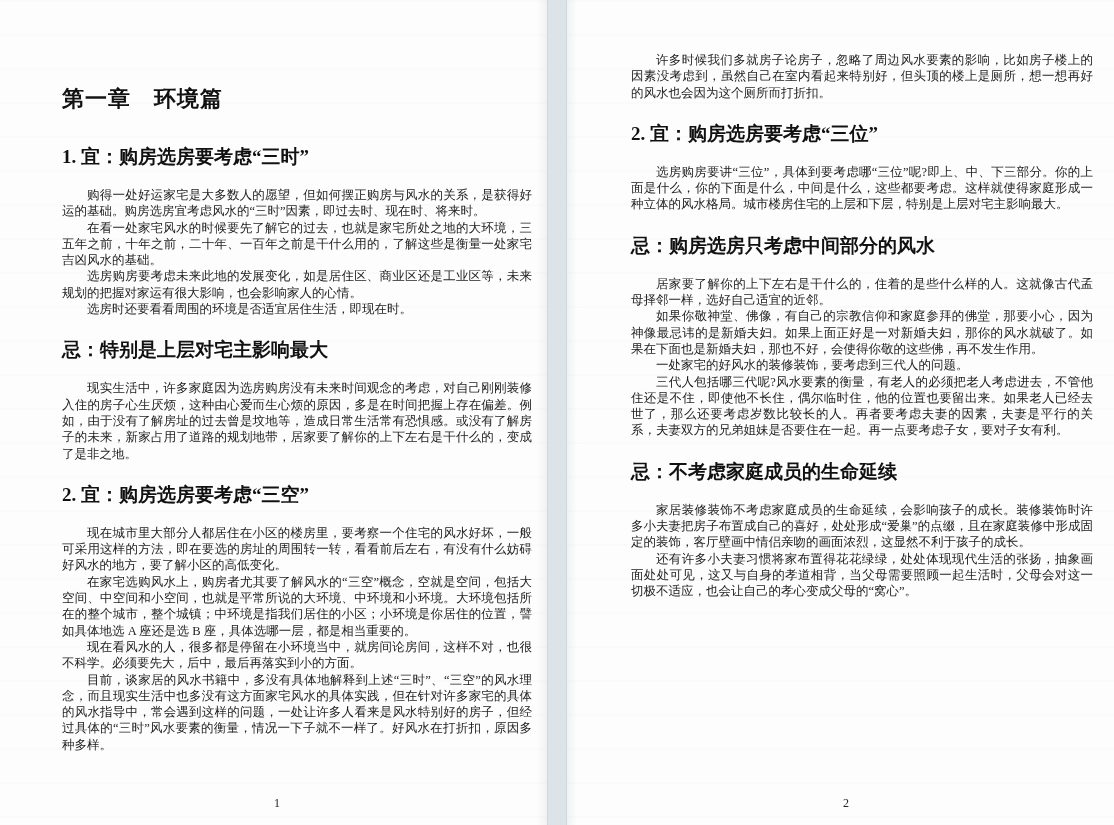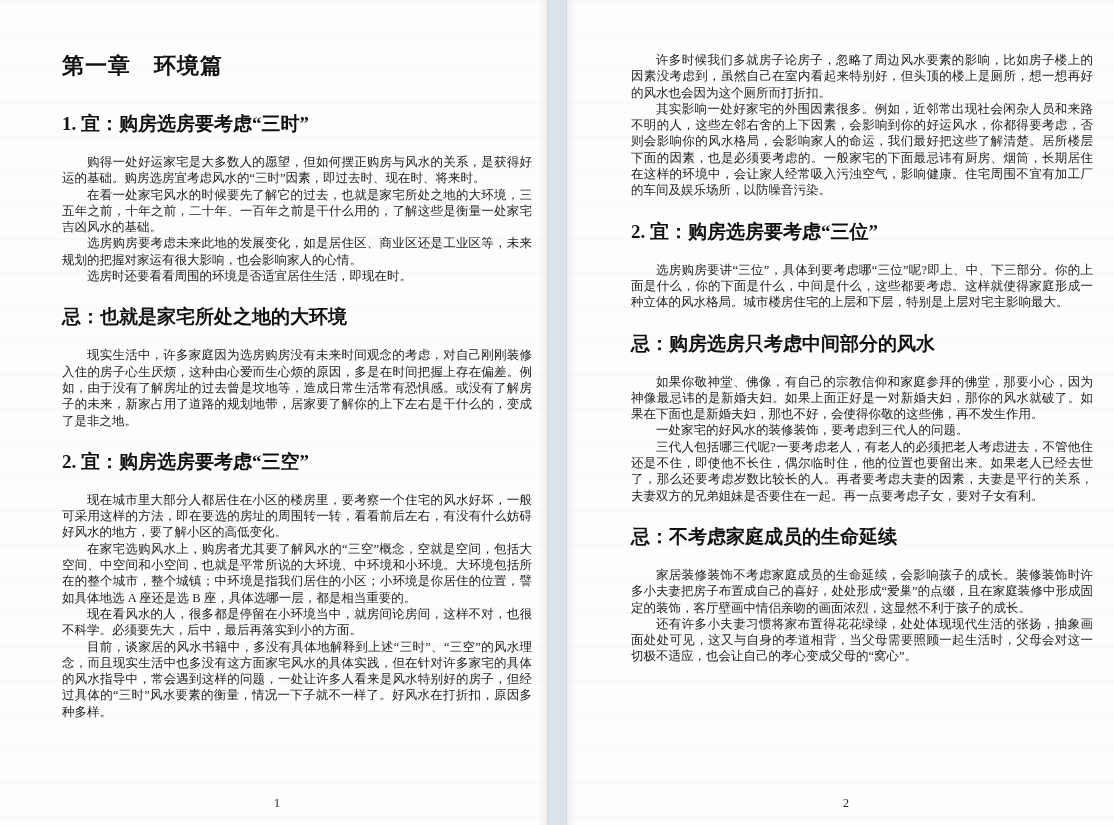--- a/index.html
+++ b/index.html
@@ -51,21 +51,21 @@
     border-left: 1px solid #cdd7de;
     border-right: 1px solid #cdd7de;
     box-sizing: border-box;
   }
   .page-content {
     position: relative;
   }
   .page-left .page-content {
     margin: 0 0 0 62px;
     width: 470px;
-    padding-top: 51px;
+    padding-top: 84px;
   }
   .page-right .page-content {
     margin: 0 0 0 64px;
     width: 462px;
     padding-top: 52px;
   }
   .chapter-title {
     font-size: 22px;
     font-weight: bold;
     letter-spacing: 1px;
@@ -103,43 +103,43 @@
 <div class="spread">
 
   <div class="page page-left">
     <div class="page-content">
         <div class="chapter-title">第一章　环境篇</div>
         <div class="section-heading">1. 宜：购房选房要考虑“三时”</div>
         <p class="para">购得一处好运家宅是大多数人的愿望，但如何摆正购房与风水的关系，是获得好运的基础。购房选房宜考虑风水的“三时”因素，即过去时、现在时、将来时。</p>
         <p class="para">在看一处家宅风水的时候要先了解它的过去，也就是家宅所处之地的大环境，三五年之前，十年之前，二十年、一百年之前是干什么用的，了解这些是衡量一处家宅吉凶风水的基础。</p>
         <p class="para">选房购房要考虑未来此地的发展变化，如是居住区、商业区还是工业区等，未来规划的把握对家运有很大影响，也会影响家人的心情。</p>
         <p class="para">选房时还要看看周围的环境是否适宜居住生活，即现在时。</p>
-        <div class="section-heading">忌：也就是家宅所处之地的大环境</div>
+        <div class="section-heading">忌：特别是上层对宅主影响最大</div>
         <p class="para">现实生活中，许多家庭因为选房购房没有未来时间观念的考虑，对自己刚刚装修入住的房子心生厌烦，这种由心爱而生心烦的原因，多是在时间把握上存在偏差。例如，由于没有了解房址的过去曾是坟地等，造成日常生活常有恐惧感。或没有了解房子的未来，新家占用了道路的规划地带，居家要了解你的上下左右是干什么的，变成了是非之地。</p>
         <div class="section-heading">2. 宜：购房选房要考虑“三空”</div>
         <p class="para">现在城市里大部分人都居住在小区的楼房里，要考察一个住宅的风水好坏，一般可采用这样的方法，即在要选的房址的周围转一转，看看前后左右，有没有什么妨碍好风水的地方，要了解小区的高低变化。</p>
         <p class="para">在家宅选购风水上，购房者尤其要了解风水的“三空”概念，空就是空间，包括大空间、中空间和小空间，也就是平常所说的大环境、中环境和小环境。大环境包括所在的整个城市，整个城镇；中环境是指我们居住的小区；小环境是你居住的位置，譬如具体地选 A 座还是选 B 座，具体选哪一层，都是相当重要的。</p>
         <p class="para">现在看风水的人，很多都是停留在小环境当中，就房间论房间，这样不对，也很不科学。必须要先大，后中，最后再落实到小的方面。</p>
         <p class="para">目前，谈家居的风水书籍中，多没有具体地解释到上述“三时”、“三空”的风水理念，而且现实生活中也多没有这方面家宅风水的具体实践，但在针对许多家宅的具体的风水指导中，常会遇到这样的问题，一处让许多人看来是风水特别好的房子，但经过具体的“三时”风水要素的衡量，情况一下子就不一样了。好风水在打折扣，原因多种多样。</p>
       </div>
     <div class="page-number">1</div>
   </div>
 
   <div class="gutter"></div>
 
   <div class="page page-right">
     <div class="page-content">
         <p class="para">许多时候我们多就房子论房子，忽略了周边风水要素的影响，比如房子楼上的因素没考虑到，虽然自己在室内看起来特别好，但头顶的楼上是厕所，想一想再好的风水也会因为这个厕所而打折扣。</p>
-        <p class="para">其实影响一处好家宅的外围因素很多。例如，近邻常出现社会闲杂人员和来路不明的人，这些左邻右舍的上下因素，会影响到你的好运风水，你都得要考虑，否则会影响你的风水格局，会影响家人的命运，我们最好把这些了解清楚。居所楼层下面的因素，也是必须要考虑的。一般家宅的下面最忌讳有厨房、烟筒，长期居住在这样的环境中，会让家人经常吸入污浊空气，影响健康。住宅周围不宜有加工厂的车间及娱乐场所，以防噪音污染。</p>
         <div class="section-heading">2. 宜：购房选房要考虑“三位”</div>
         <p class="para">选房购房要讲“三位”，具体到要考虑哪“三位”呢?即上、中、下三部分。你的上面是什么，你的下面是什么，中间是什么，这些都要考虑。这样就使得家庭形成一种立体的风水格局。城市楼房住宅的上层和下层，特别是上层对宅主影响最大。</p>
         <div class="section-heading">忌：购房选房只考虑中间部分的风水</div>
+        <p class="para">居家要了解你的上下左右是干什么的，住着的是些什么样的人。这就像古代孟母择邻一样，选好自己适宜的近邻。</p>
         <p class="para">如果你敬神堂、佛像，有自己的宗教信仰和家庭参拜的佛堂，那要小心，因为神像最忌讳的是新婚夫妇。如果上面正好是一对新婚夫妇，那你的风水就破了。如果在下面也是新婚夫妇，那也不好，会使得你敬的这些佛，再不发生作用。</p>
         <p class="para">一处家宅的好风水的装修装饰，要考虑到三代人的问题。</p>
-        <p class="para">三代人包括哪三代呢?一要考虑老人，有老人的必须把老人考虑进去，不管他住还是不住，即使他不长住，偶尔临时住，他的位置也要留出来。如果老人已经去世了，那么还要考虑岁数比较长的人。再者要考虑夫妻的因素，夫妻是平行的关系，夫妻双方的兄弟姐妹是否要住在一起。再一点要考虑子女，要对子女有利。</p>
+        <p class="para">三代人包括哪三代呢?风水要素的衡量，有老人的必须把老人考虑进去，不管他住还是不住，即使他不长住，偶尔临时住，他的位置也要留出来。如果老人已经去世了，那么还要考虑岁数比较长的人。再者要考虑夫妻的因素，夫妻是平行的关系，夫妻双方的兄弟姐妹是否要住在一起。再一点要考虑子女，要对子女有利。</p>
         <div class="section-heading">忌：不考虑家庭成员的生命延续</div>
         <p class="para">家居装修装饰不考虑家庭成员的生命延续，会影响孩子的成长。装修装饰时许多小夫妻把房子布置成自己的喜好，处处形成“爱巢”的点缀，且在家庭装修中形成固定的装饰，客厅壁画中情侣亲吻的画面浓烈，这显然不利于孩子的成长。</p>
         <p class="para">还有许多小夫妻习惯将家布置得花花绿绿，处处体现现代生活的张扬，抽象画面处处可见，这又与自身的孝道相背，当父母需要照顾一起生活时，父母会对这一切极不适应，也会让自己的孝心变成父母的“窝心”。</p>
       </div>
     <div class="page-number">2</div>
   </div>
 
 </div>
 
 </body></html>

